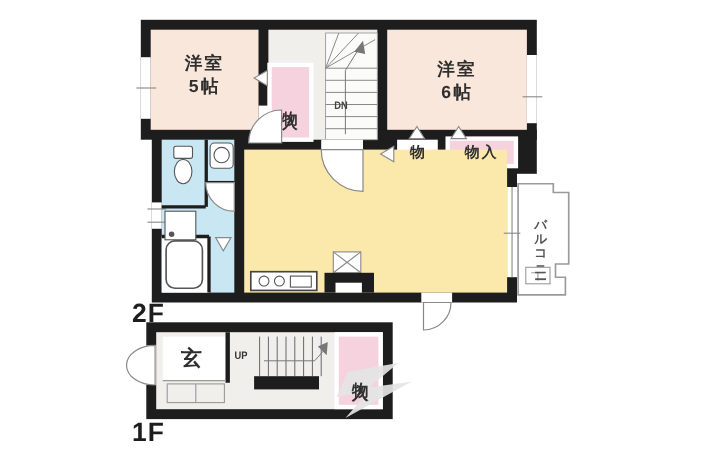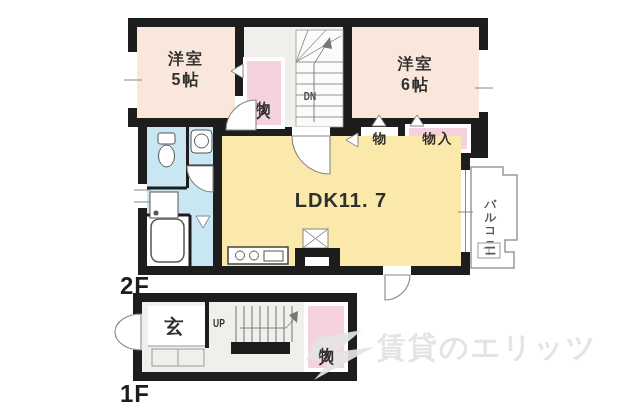--- a/index.html
+++ b/index.html
@@ -163,21 +163,20 @@
 
     <path d="M316,338 L362,330 L336,352 L374,347 L314,380 L335,356 L306,361 Z" fill="#E4E4E4" opacity="0.92"></path>
   </svg>
 
   <div class="lbl" style="left:137px;top:48px;width:98px;font-size:16px;letter-spacing:2px;">洋室
 5帖</div>
 
   <div class="lbl" style="left:352px;top:53px;width:127px;font-size:16px;letter-spacing:2px;">洋室
 6帖</div>
 
-  <div class="lbl" style="left:256px;top:190px;width:170px;font-size:20px;letter-spacing:1px;">LDK11. 7</div>
 
   <div class="lbl vert" style="left:248px;top:63px;width:32px;height:60px;font-size:14px;letter-spacing:3px;">物入</div>
 
   <div class="lbl" style="left:361px;top:129px;width:37px;font-size:13.5px;line-height:20px;">物</div>
 
   <div class="lbl" style="left:405px;top:129px;width:66px;font-size:13.5px;line-height:20px;letter-spacing:2px;">物入</div>
 
   <div class="lbl vert" style="left:478px;top:174px;width:24px;height:92px;font-size:11.5px;letter-spacing:1px;color:#555;font-weight:600;">バルコニー</div>
 
   <div class="lbl" style="left:299px;top:91px;width:22px;font-size:10px;font-weight:600;color:#444;line-height:12px;transform:scale(0.85,1);">DN</div>
@@ -185,15 +184,14 @@
   <div class="lbl" style="left:157px;top:315px;width:34px;font-size:19px;line-height:24px;">玄</div>
 
   <div class="lbl" style="left:208px;top:318px;width:22px;font-size:10px;font-weight:600;color:#333;line-height:12px;transform:scale(0.85,1);">UP</div>
 
   <div class="lbl vert" style="left:310px;top:308px;width:32px;height:58px;font-size:15px;letter-spacing:2px;">物入</div>
 
   <div class="lbl floor-label" style="left:116px;top:275px;width:38px;">2F</div>
 
   <div class="lbl floor-label" style="left:116px;top:383px;width:38px;">1F</div>
 
-  <div class="lbl watermark" style="left:377px;top:337px;text-align:left;">賃貸のエリッツ</div>
 
 </div>
 
 </body></html>

